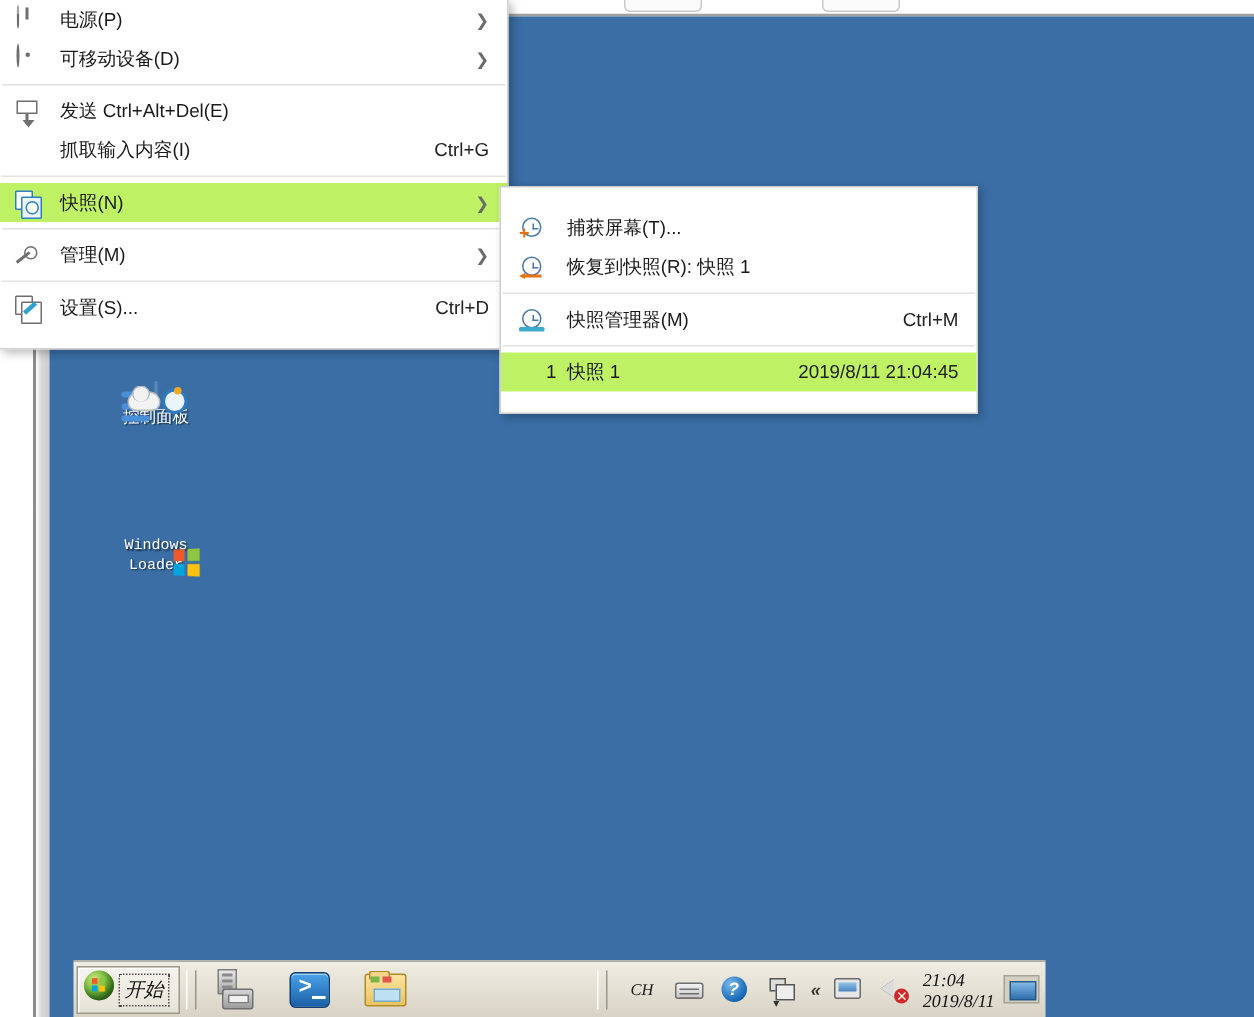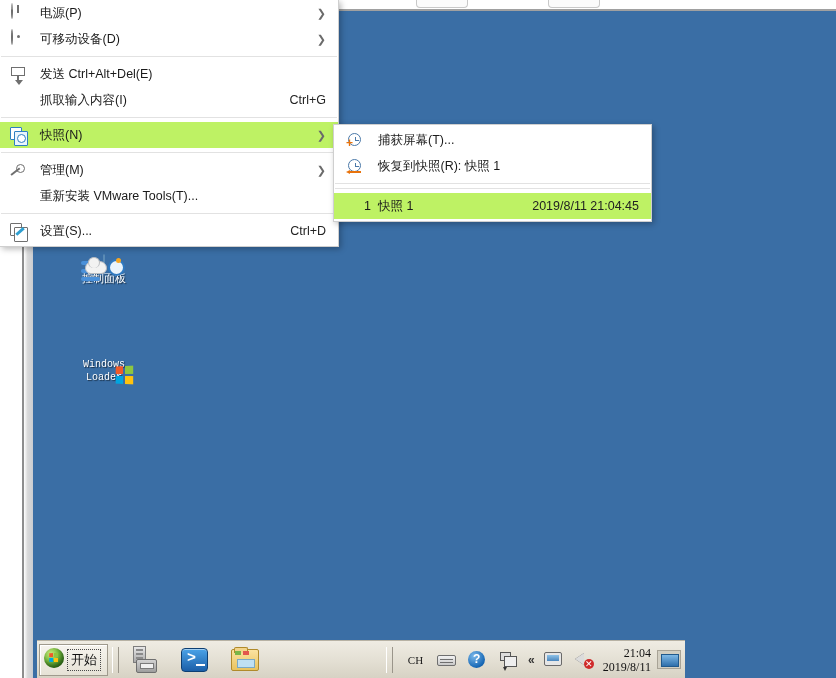--- a/index.html
+++ b/index.html
@@ -116,24 +116,24 @@
   .orb-icon .flag i {
     position: absolute; width: 8px; height: 8px; display:block;
   }
   .orb-icon .flag i:nth-child(1){ left:0; top:0; background:#f05a28; }
   .orb-icon .flag i:nth-child(2){ left:10px; top:0; background:#8ec63f; }
   .orb-icon .flag i:nth-child(3){ left:0; top:10px; background:#00a5e0; }
   .orb-icon .flag i:nth-child(4){ left:10px; top:10px; background:#ffc20e; }
 
   
   .taskbar {
-    position: absolute; left: 4px; bottom: 0; width: 648px; height: 38px;
+    position: absolute; left: 16px; bottom: 0; width: 648px; height: 38px;
     background: linear-gradient(#efece3,#e3dfd3 55%,#d7d2c4);
     border-top: 1px solid #b7b2a4;
-    display: flex; align-items: center;
+    display: flex; align-items: center; font-style: italic;
   }
   .start-btn {
     margin-left: 2px; height: 32px; padding: 0 6px 0 4px;
     display: flex; align-items: center; gap: 3px;
     background: linear-gradient(#f6f4ee,#e6e2d6);
     border: 1px solid #9f9a8d;
     box-shadow: inset 1px 1px 0 #ffffff;
   }
   .start-btn .focus {
     border: 1px dotted #4a4a4a; padding: 1px 3px;
@@ -254,40 +254,40 @@
     border-right:9px solid #dcdcdc;
     filter: drop-shadow(0 0 0.5px #555);
   }
   .ti-mute-x {
     position:absolute; right:1px; bottom:2px; width:10px; height:10px;
     border-radius:50%; background:#cf2a2a; color:#fff;
     font-size:9px; line-height:10px; text-align:center; font-weight:bold;
   }
   .tray-clock {
     font-family:"Liberation Serif", serif;
-    font-size: 12px; color: #111; text-align: right;
+    font-size: 12px; color: #111; text-align: left;
     line-height: 14px; margin: 0 6px 0 4px;
   }
   .tray-show-desktop {
     position:relative; width:24px; height:19px; margin-right:4px;
     background:#d3cfc2; border:1px solid #a8a396;
   }
   .tray-show-desktop:after {
     content:''; position:absolute; left:3px; top:3px; width:16px; height:11px;
     background: linear-gradient(#7fb9e6,#2f6fab);
     border:1px solid #225a8c;
   }
 
   
   .ctx {
     position: absolute; background: #ffffff;
     border: 1px solid #cfcfcf;
     box-shadow: 2px 2px 6px rgba(0,0,0,.28);
     font-size: 12.5px; color: #1a1a1a;
-    padding: 2px 0;
+    padding: 14px 0;
     z-index: 50;
   }
   .ctx-main { left: 0; top: 0; width: 339px; padding-top: 0; border-top: none; border-left: none; }
   .ctx-sub  { left: 333px; top: 124px; width: 319px; }
 
   .ctx-item {
     position: relative; height: 26px;
     display: flex; align-items: center;
     padding-left: 40px; padding-right: 12px;
     white-space: nowrap;
@@ -580,23 +580,20 @@
     <div class="ctx-sep"></div>
 
     <div class="ctx-item">
       <span class="ico">
         <span class="mi-wrench"></span>
       </span>
       <span class="label">管理(M)</span>
       <span class="arrow">❯</span>
     </div>
 
-    <div class="ctx-item">
-      <span class="label">重新安装 VMware Tools(T)...</span>
-    </div>
 
     <div class="ctx-sep"></div>
 
     <div class="ctx-item">
       <span class="ico">
         <span class="mi-settings"></span>
       </span>
       <span class="label">设置(S)...</span>
       <span class="accel">Ctrl+D</span>
     </div>
@@ -615,20 +612,28 @@
     <div class="ctx-item">
       <span class="ico" style="left:12px;">
         <span class="mi-clock"></span>
           <span class="mi-backarrow"></span>
       </span>
       <span class="label">恢复到快照(R): 快照 1</span>
     </div>
 
     <div class="ctx-sep"></div>
 
+    <div class="ctx-item">
+      <span class="ico" style="left:12px;">
+        <span class="mi-clock"></span>
+          <span class="mi-base"></span>
+      </span>
+      <span class="label">快照管理器(M)</span>
+      <span class="accel">Ctrl+M</span>
+    </div>
 
     <div class="ctx-sep"></div>
 
     <div class="ctx-item hl no-ico">
       <span class="snap-num">1</span>
       <span class="label">快照 1</span>
       <span class="accel">2019/8/11 21:04:45</span>
     </div>
   </div>
 

